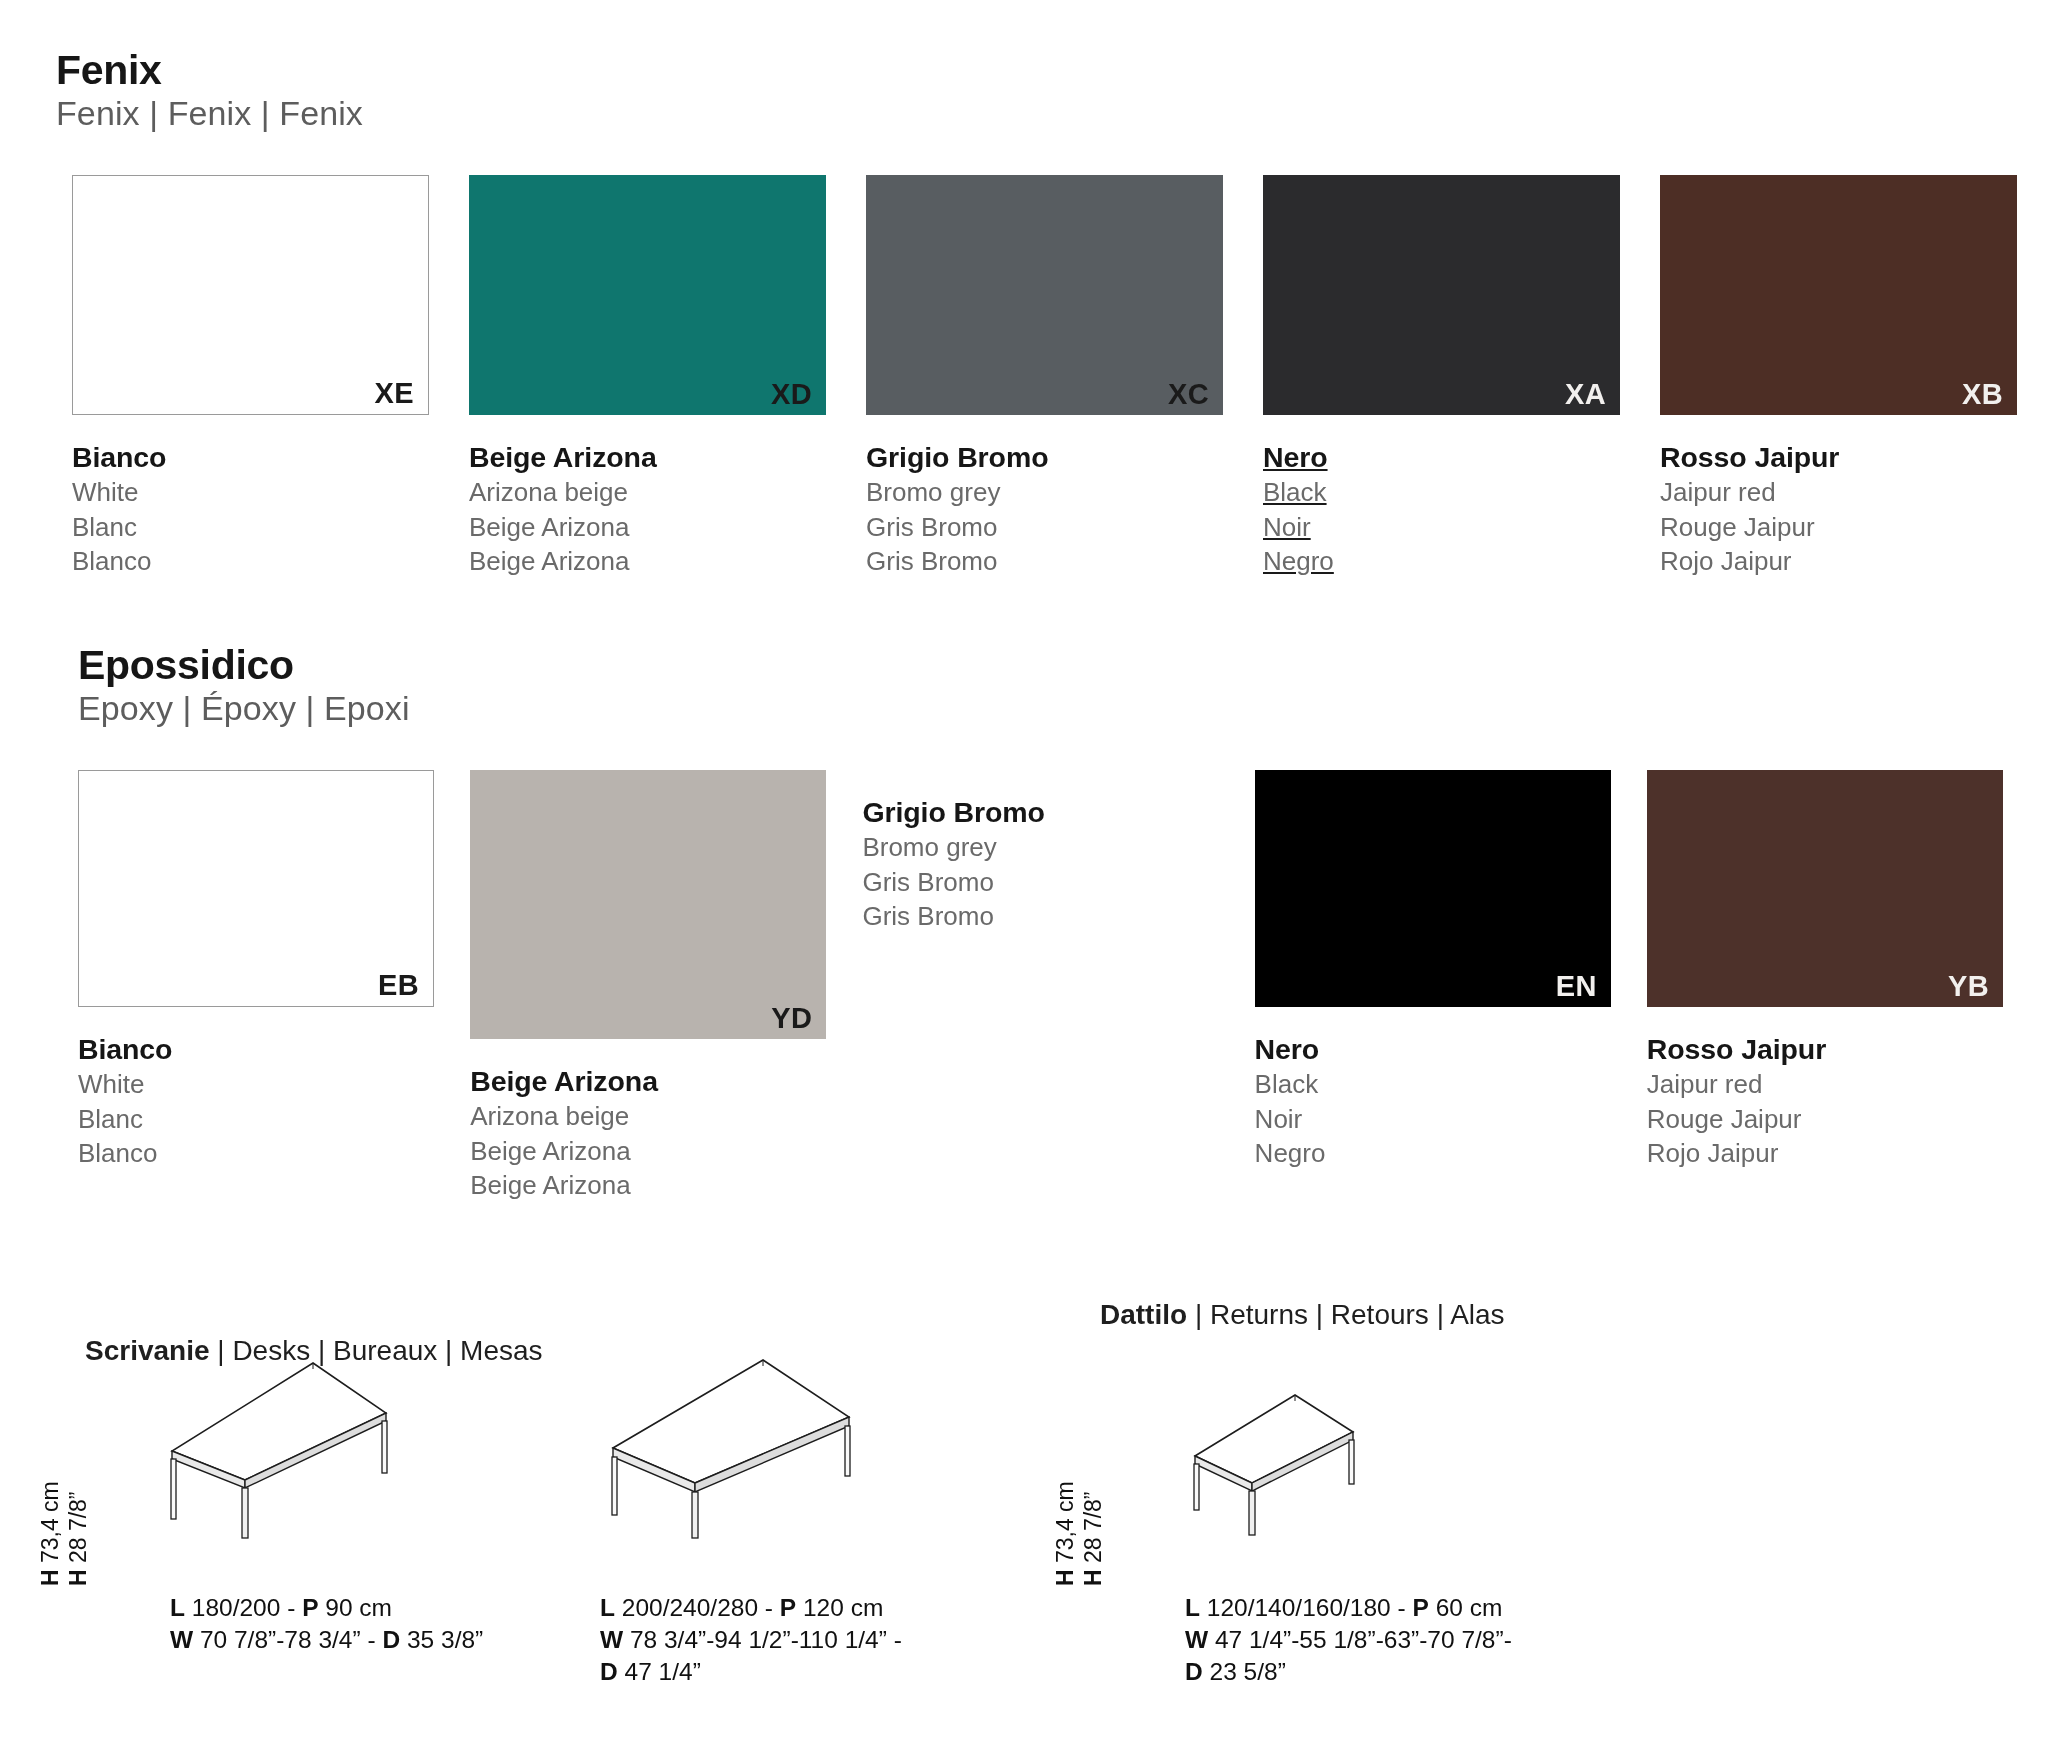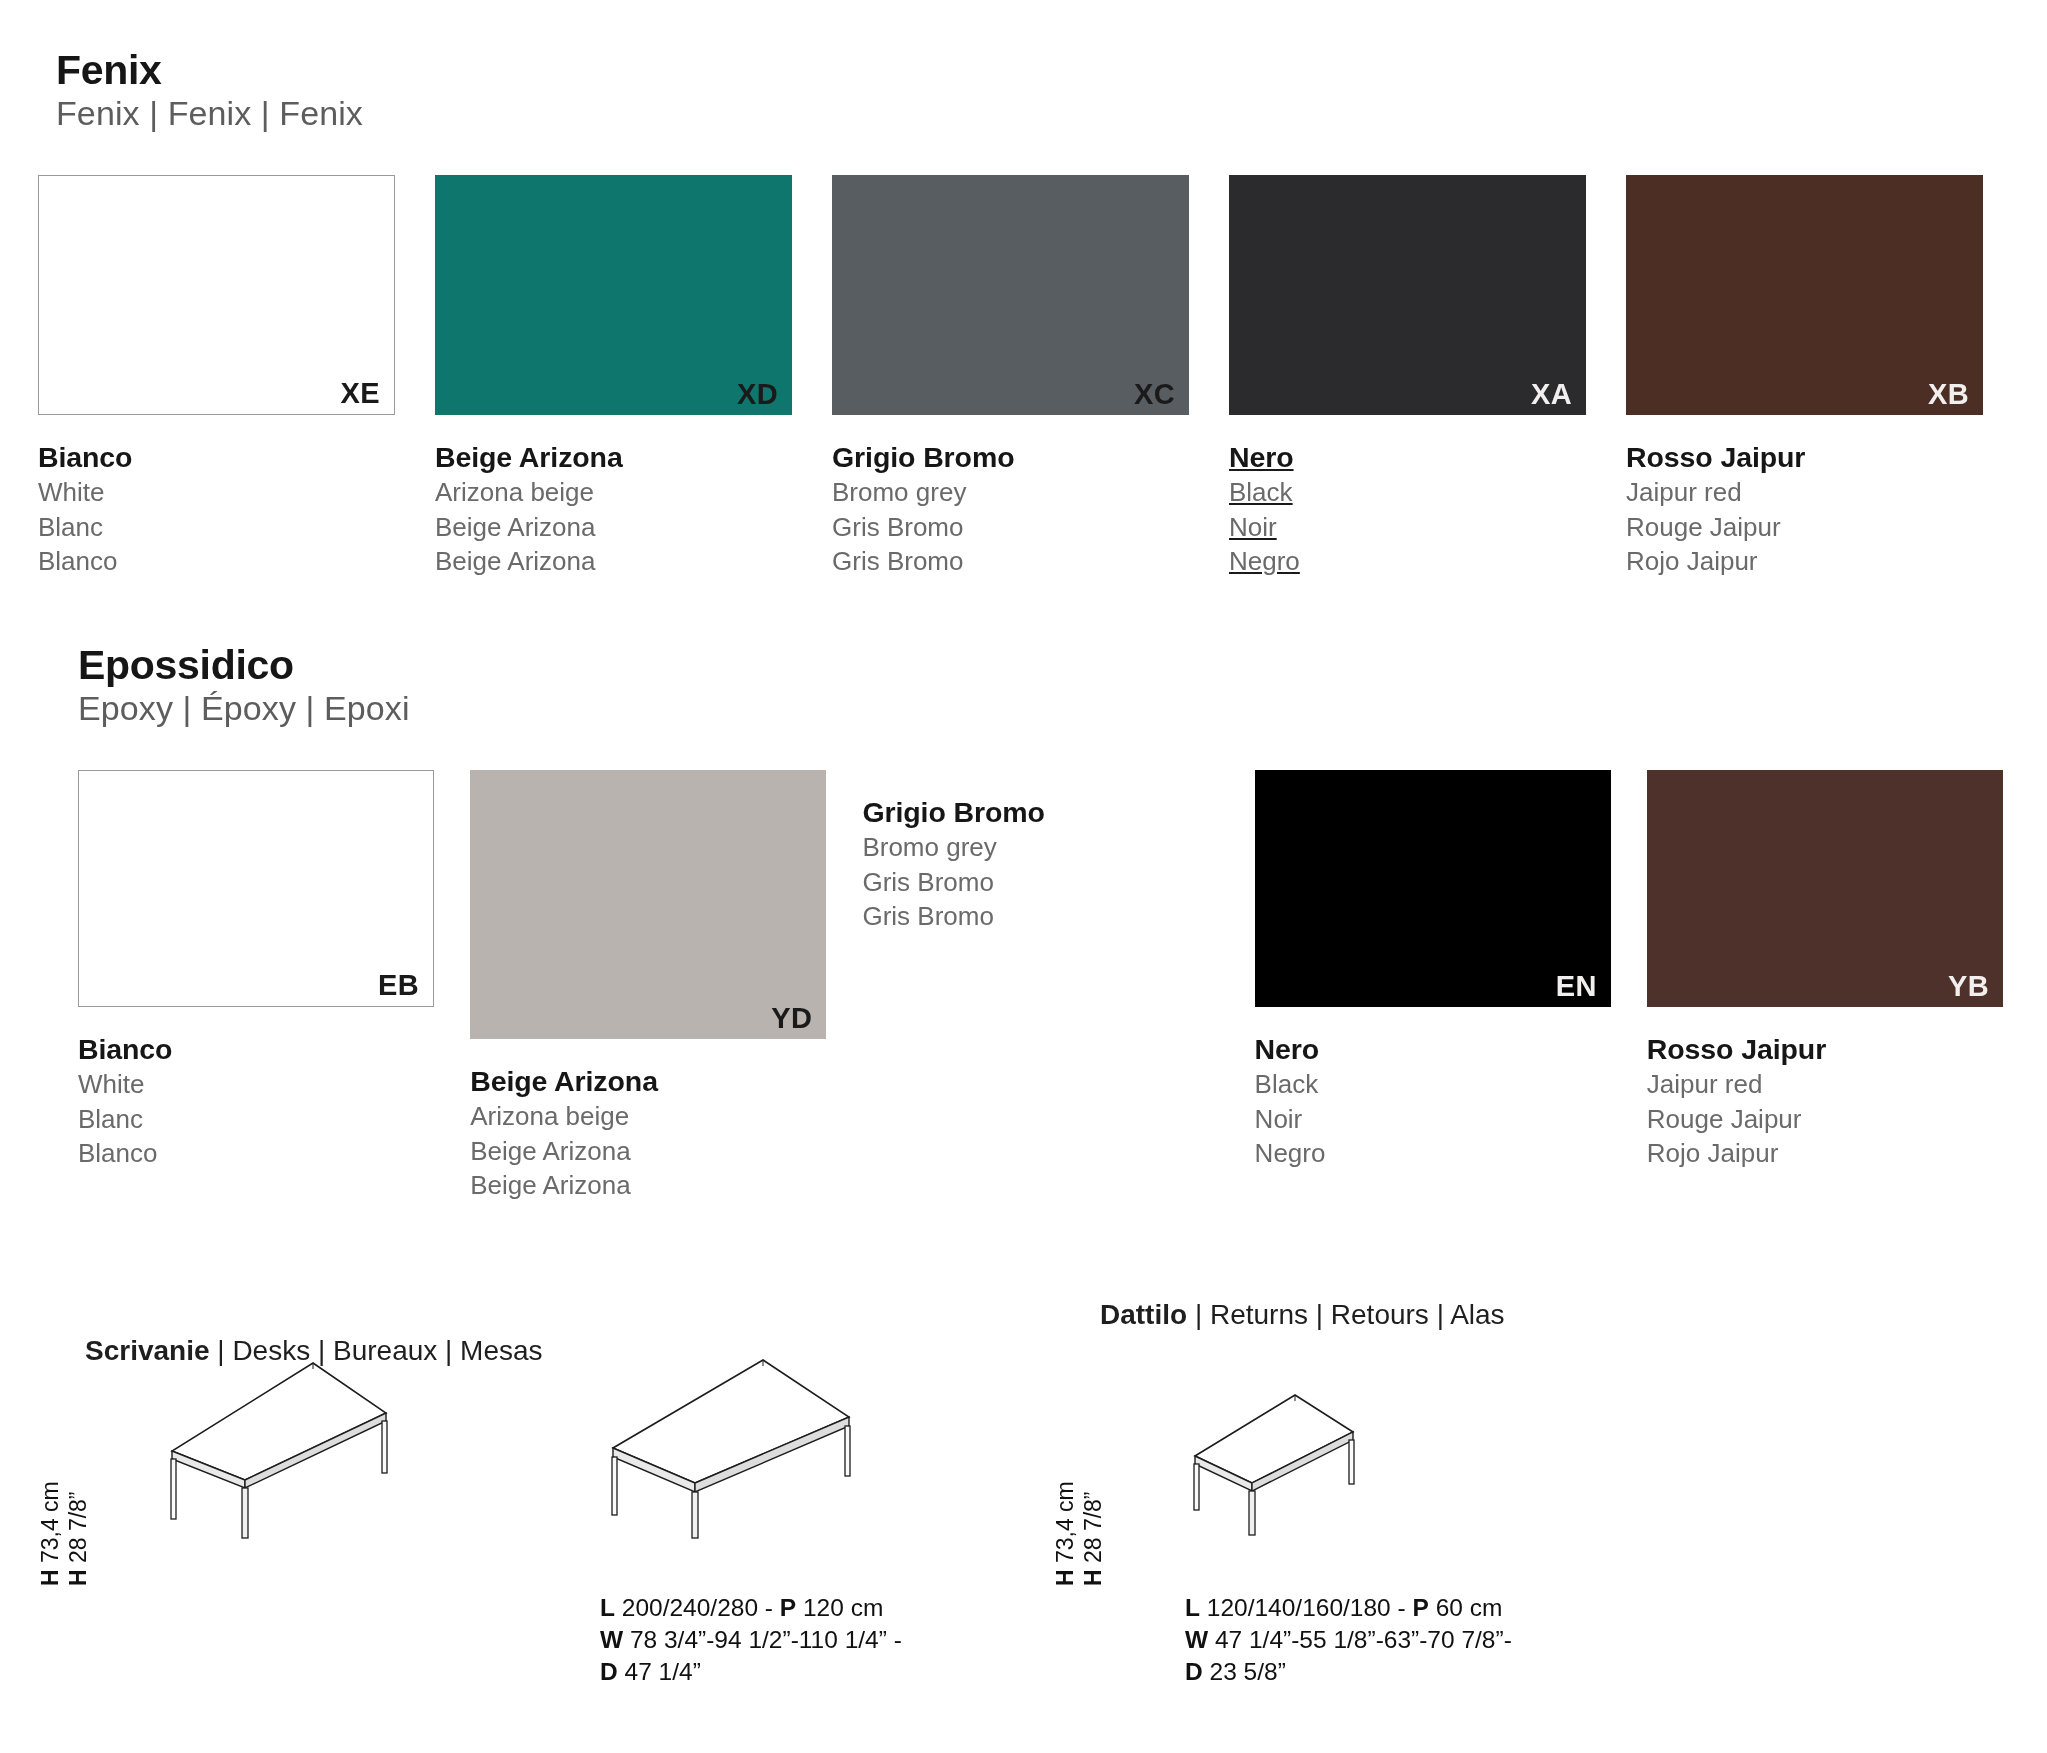--- a/index.html
+++ b/index.html
@@ -103,21 +103,21 @@
 </head>
 <body>
 
 <div class="page">
 
   <div class="sec-head" style="left:56px; top:48px;">
     <div class="sec-title">Fenix</div>
     <div class="sec-sub">Fenix | Fenix | Fenix</div>
   </div>
 
-  <div class="swatch-row" style="left:38px; top:175px; width:1945px; gap:40px;align-items:flex-end;">
+  <div class="swatch-row" style="left:72px; top:175px; width:1945px; gap:40px;align-items:flex-end;">
 
     <div class="swatch-cell" style="width:365px;">
       <div class="chip bordered" style="height:240px; background:#ffffff;">
         <span class="chip-code dark">XE</span>
       </div>
       <div class="names">
         <div class="name-it">Bianco</div>
         <div class="name-tr">White</div>
         <div class="name-tr">Blanc</div>
         <div class="name-tr">Blanco</div>
@@ -258,20 +258,34 @@
       <polygon points="95,125 236,58 236,66 95,133" fill="#dddddd" stroke="#1d1d1d" stroke-width="1.4"></polygon>
 
       <rect x="21" y="104" width="5" height="60" fill="#fafafa" stroke="#1d1d1d" stroke-width="1.3"></rect>
       <rect x="92" y="133" width="6" height="50" fill="#f0f0f0" stroke="#1d1d1d" stroke-width="1.3"></rect>
       <rect x="232" y="66" width="5" height="52" fill="#fafafa" stroke="#1d1d1d" stroke-width="1.3"></rect>
       <rect x="160" y="22" width="4" height="8" fill="none" stroke="none"></rect>
       <line x1="163" y1="8" x2="163" y2="14" stroke="#1d1d1d" stroke-width="1"></line>
     </svg>
   </div>
 
+  <div class="dims" style="left:170px; top:1592px;">
+    <div>
+      <b>L</b>
+      <span>180/200 -</span>
+      <b>P</b>
+      <span>90 cm</span>
+    </div>
+    <div>
+      <b>W</b>
+      <span>70 7/8”-78 3/4” -</span>
+      <b>D</b>
+      <span>35 3/8”</span>
+    </div>
+  </div>
 
   <div class="drawing" style="left:595px; top:1355px;">
     <svg width="300" height="185" viewBox="0 0 300 185" fill="none" stroke="#1d1d1d" stroke-width="1.6">
       <polygon points="168,5 254,62 100,128 18,93" fill="#ffffff" stroke="#1d1d1d" stroke-width="1.6"></polygon>
       <polygon points="18,93 100,128 100,137 18,102" fill="#e9e9e9" stroke="#1d1d1d" stroke-width="1.4"></polygon>
       <polygon points="100,128 254,62 254,71 100,137" fill="#dddddd" stroke="#1d1d1d" stroke-width="1.4"></polygon>
       <rect x="17" y="102" width="5" height="58" fill="#fafafa" stroke="#1d1d1d" stroke-width="1.3"></rect>
       <rect x="97" y="137" width="6" height="46" fill="#f0f0f0" stroke="#1d1d1d" stroke-width="1.3"></rect>
       <rect x="250" y="71" width="5" height="50" fill="#fafafa" stroke="#1d1d1d" stroke-width="1.3"></rect>
       <line x1="168" y1="5" x2="168" y2="11" stroke="#1d1d1d" stroke-width="1"></line>

